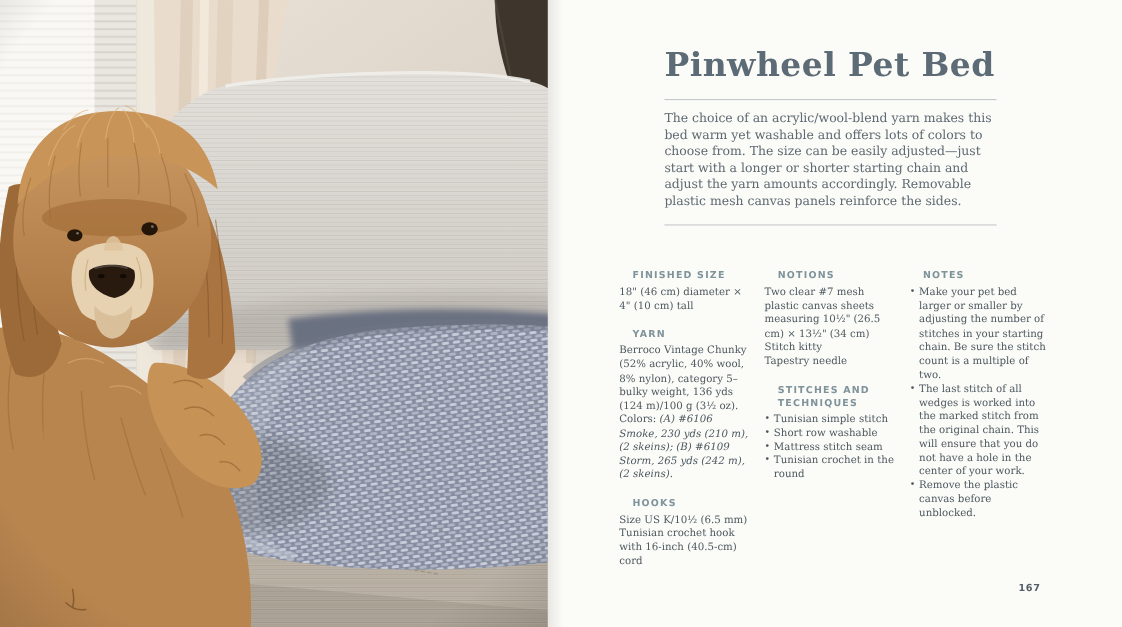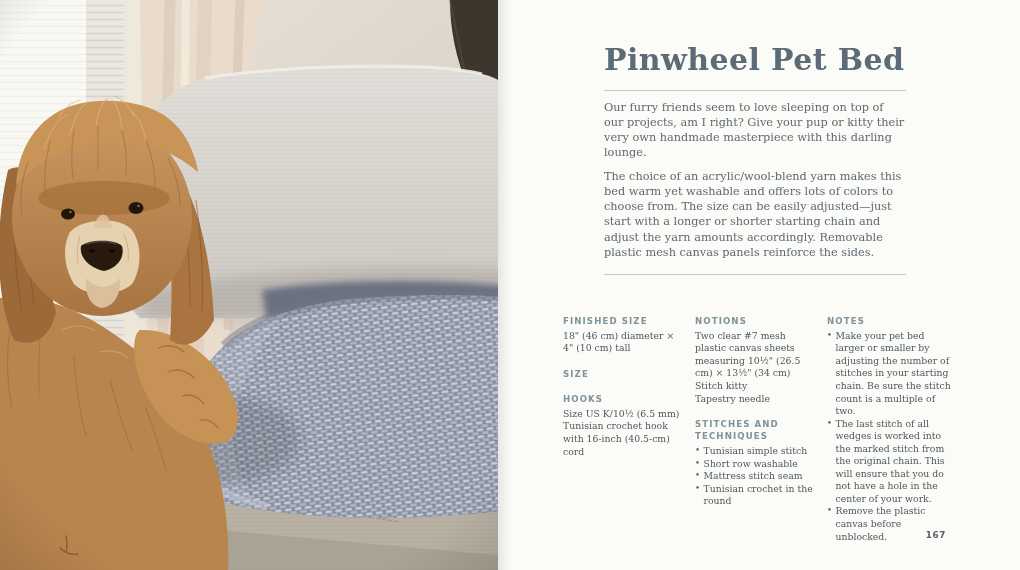--- a/index.html
+++ b/index.html
@@ -23,21 +23,21 @@
   .text-page{position:absolute;left:498px;top:0;width:510px;height:570px;background:var(--page-bg);}
   .text-page::before{content:"";position:absolute;left:0;top:0;bottom:0;width:14px;
     background:linear-gradient(to right,rgba(60,55,48,.10),rgba(60,55,48,0));}
   .content{margin:44px 0 0 106px;width:302px;}
   h1.title{margin:0;font-family:"DejaVu Serif",serif;font-weight:700;font-size:30px;line-height:1.05;
     color:var(--title-color);letter-spacing:.4px;white-space:nowrap;}
   hr.rule{border:0;border-top:1.3px solid var(--rule-color);margin:14px 0 0 0;}
   p.intro{margin:9px 0 0;font-size:11.3px;line-height:1.34;color:var(--body-color);}
   .columns{margin:40px 0 0 65px;display:grid;grid-template-columns:122px 122px 124px;column-gap:10px;align-items:start;}
   .spec-section{margin:0 0 13px;}
-  .spec-heading{margin:0 0 3px;font-family:"DejaVu Sans",sans-serif;font-weight:700;font-size:8.6px;
+  .spec-heading{margin:0 12px 3px;font-family:"DejaVu Sans",sans-serif;font-weight:700;font-size:8.6px;
     line-height:1.4;letter-spacing:1.1px;color:var(--heading-color);}
   .spec-text{margin:0;font-size:9.3px;line-height:1.35;color:var(--spec-color);}
   .spec-text em{font-style:italic;}
   .spec-list{margin:0;padding:0;list-style:none;}
   .spec-item{display:flex;gap:3.5px;font-size:9.3px;line-height:1.35;color:var(--spec-color);}
   .spec-item .dot{flex:0 0 auto;font-size:8.5px;}
   .page-number{position:absolute;right:62px;bottom:30px;font-family:"DejaVu Sans",sans-serif;
     font-weight:700;font-size:8.8px;letter-spacing:.6px;color:var(--page-number-color);}
 </style>
 </head>
@@ -177,32 +177,32 @@
       </g>
 
       <rect x="0" y="0" width="510" height="570" fill="url(#vig)"></rect>
     </svg>
   </div>
 
   <div class="text-page">
     <div class="content">
       <h1 class="title">Pinwheel Pet Bed</h1>
       <hr class="rule">
-      <p class="intro">Our furry friends seem to love sleeping on top of our projects, am I right? Give your pup or kitty their very own handmade masterpiece with this darling lounge.</p>
       <p class="intro">The choice of an acrylic/wool-blend yarn makes this bed warm yet washable and offers lots of colors to choose from. The size can be easily adjusted—just start with a longer or shorter starting chain and adjust the yarn amounts accordingly. Removable plastic mesh canvas panels reinforce the sides.</p>
       <hr class="rule">
     </div>
     <div class="columns" id="columns">
         <div class="col">
           <section class="spec-section">
             <h4 class="spec-heading">FINISHED SIZE</h4>
             <p class="spec-text"><span>18" (46 cm) diameter × 4" (10 cm) tall</span></p>
           </section>
           <section class="spec-section">
-            <h4 class="spec-heading">SIZE</h4>
+            <h4 class="spec-heading">YARN</h4>
+            <p class="spec-text"><span>Berroco Vintage Chunky (52% acrylic, 40% wool, 8% nylon), category 5–bulky weight, 136 yds (124 m)/100 g (3½ oz). Colors: </span><em>(A) #6106 Smoke, 230 yds (210 m), (2 skeins); (B) #6109 Storm, 265 yds (242 m), (2 skeins).</em></p>
           </section>
           <section class="spec-section">
             <h4 class="spec-heading">HOOKS</h4>
             <p class="spec-text"><span>Size US K/10½ (6.5 mm) Tunisian crochet hook with 16-inch (40.5-cm) cord</span></p>
           </section>
         </div>
         <div class="col">
           <section class="spec-section">
             <h4 class="spec-heading">NOTIONS</h4>
             <p class="spec-text"><span>Two clear #7 mesh plastic canvas sheets measuring 10½" (26.5 cm) × 13½" (34 cm)</span></p>

